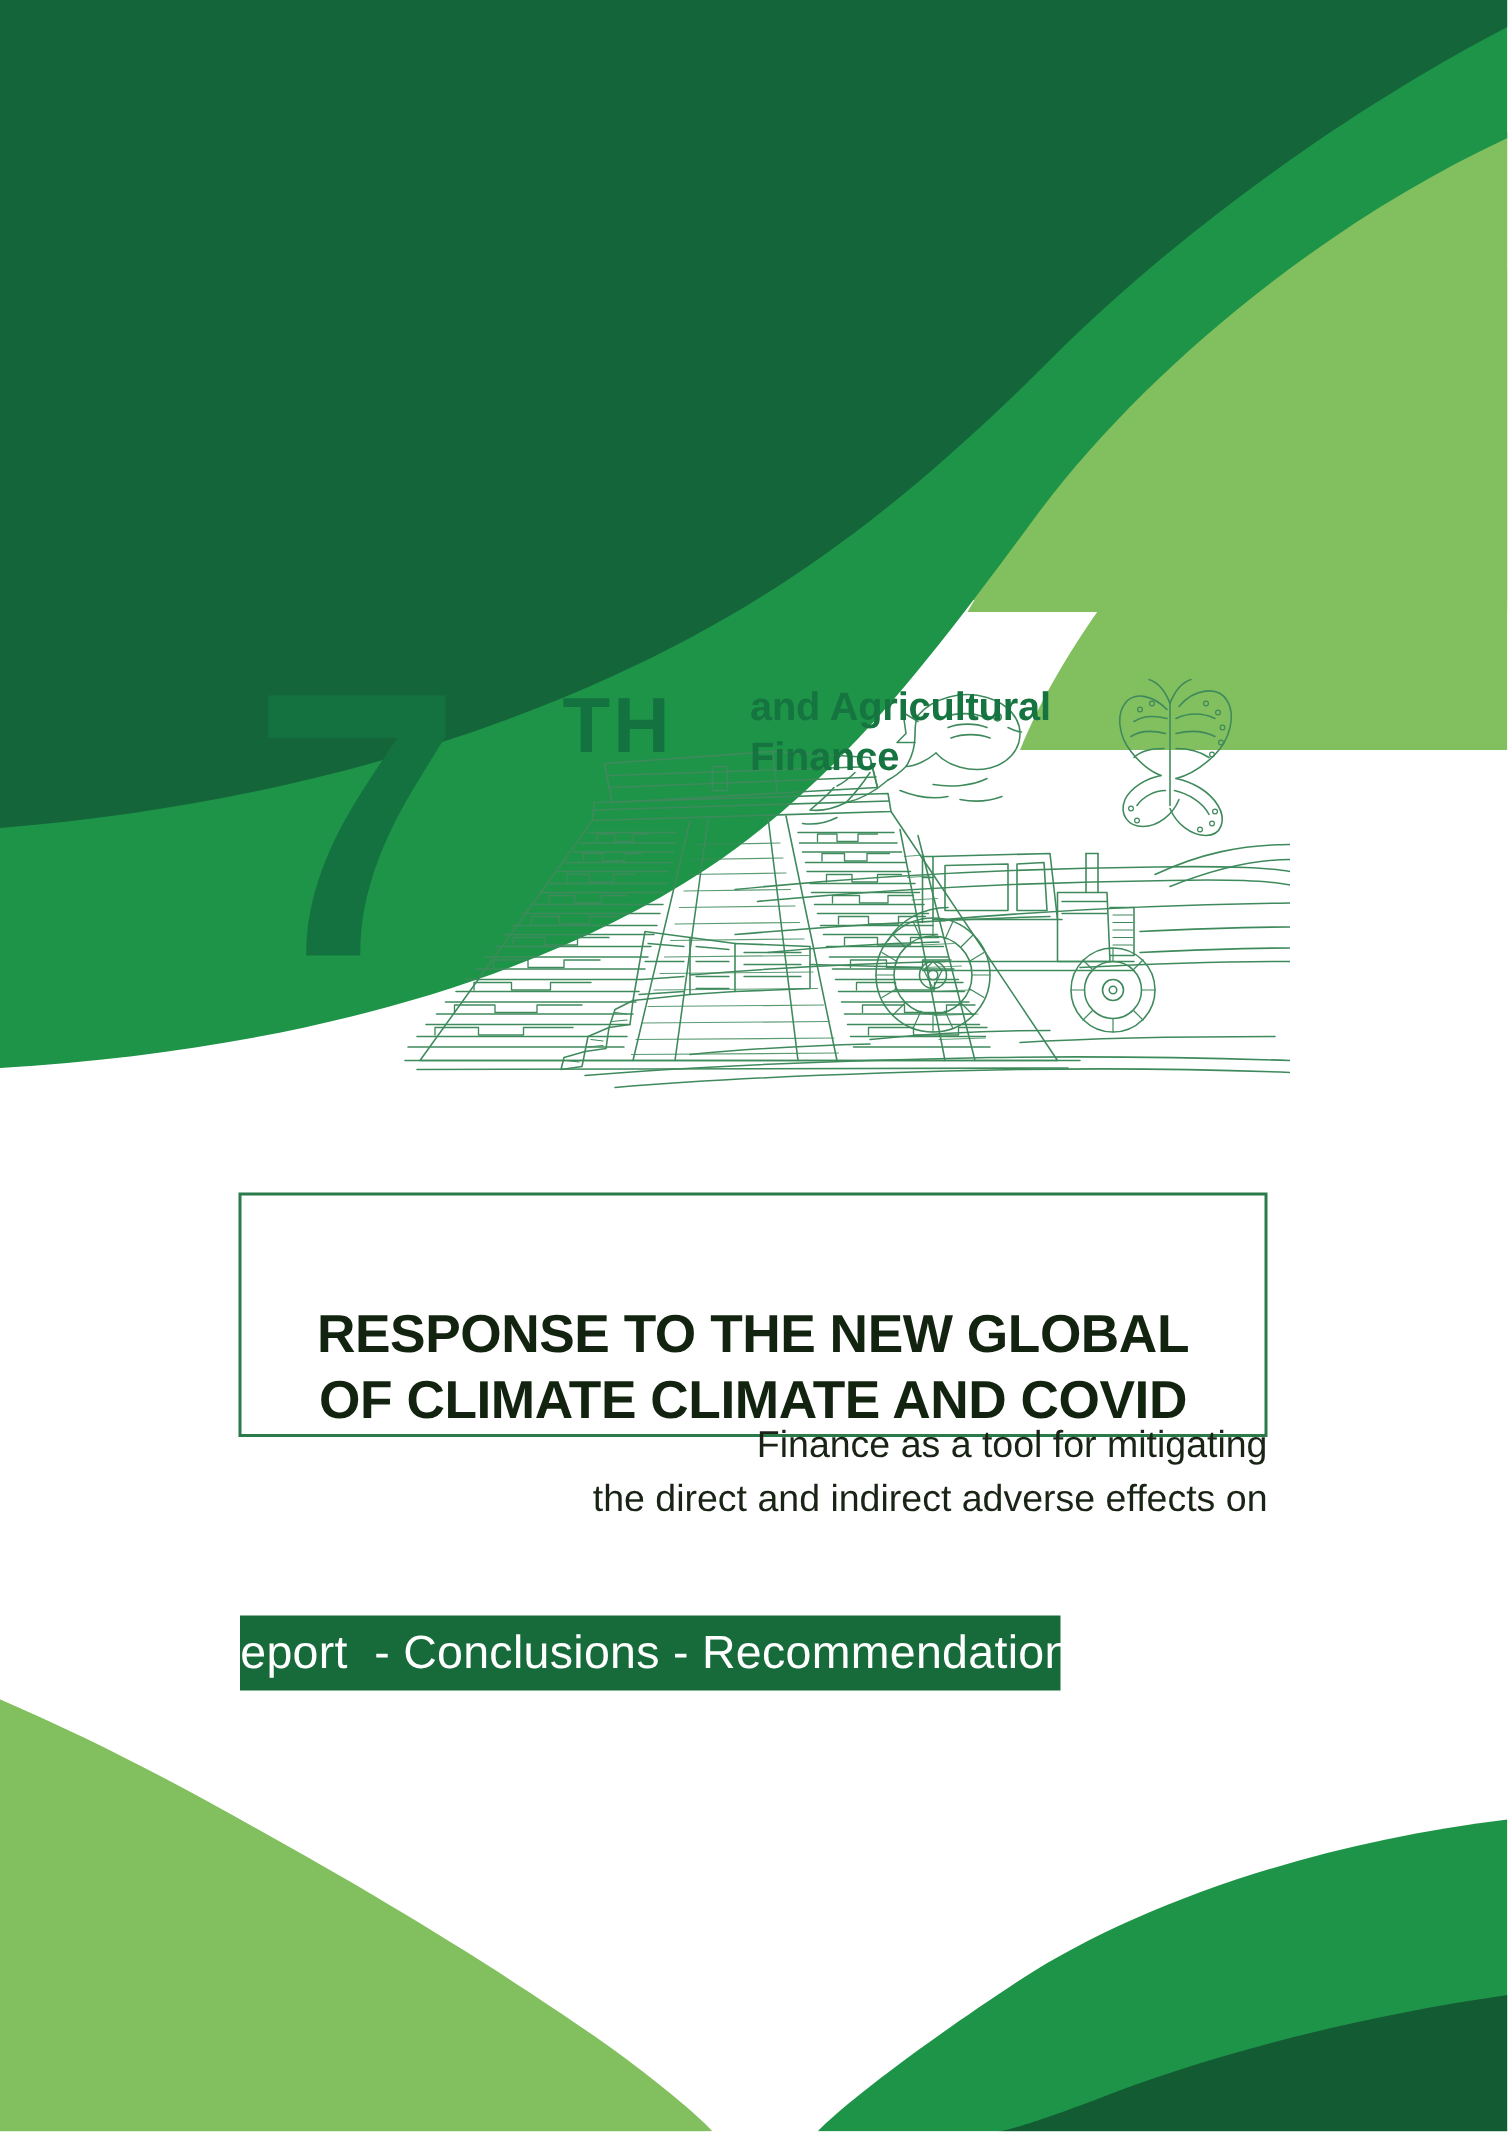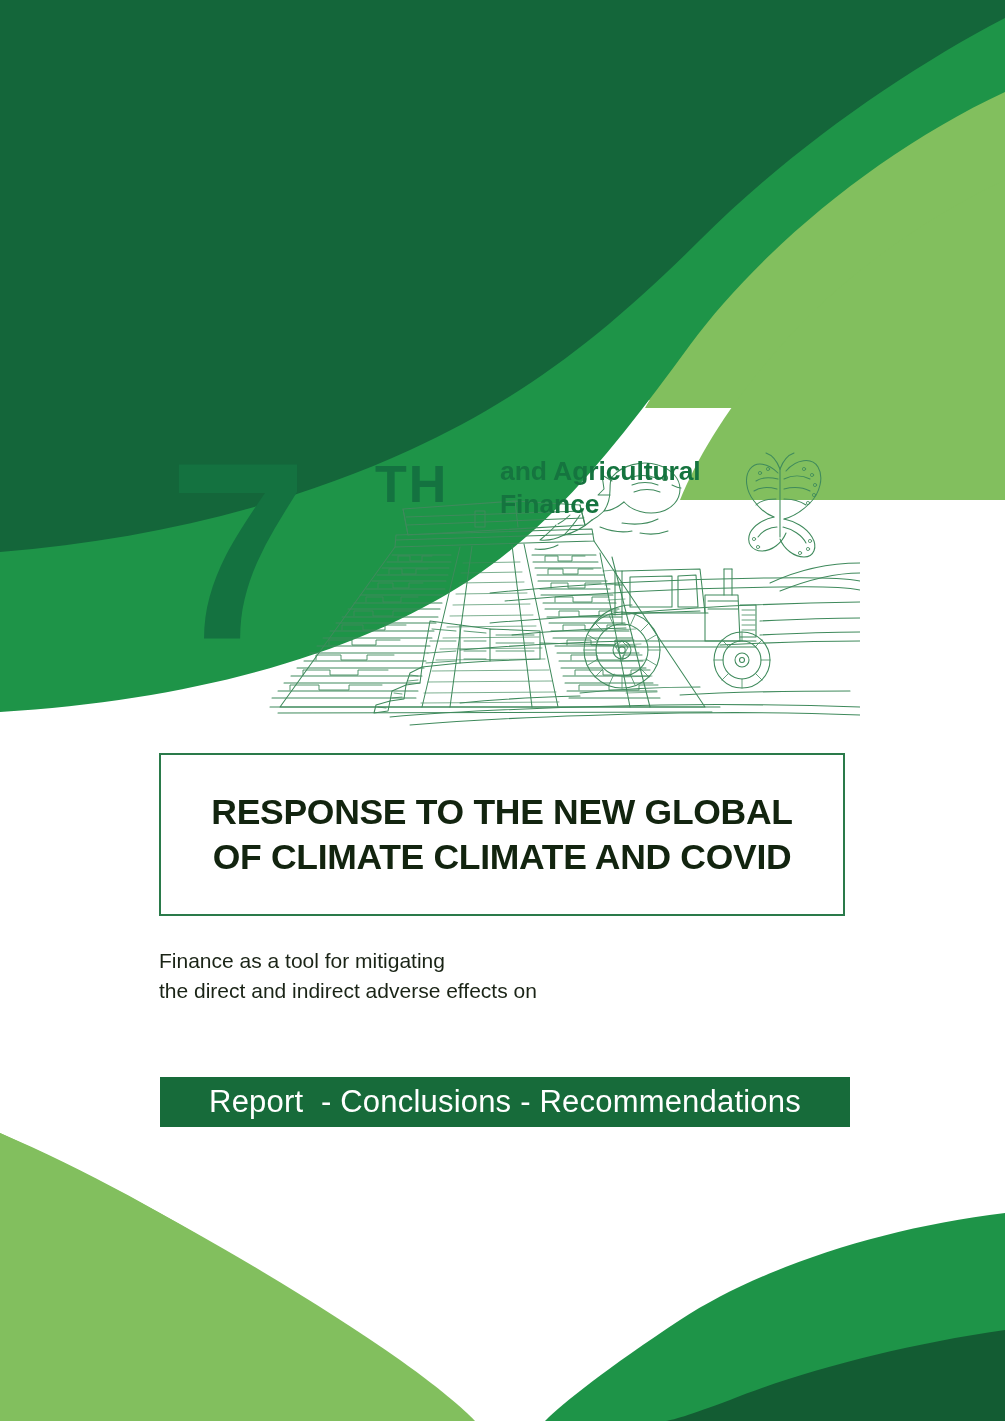--- a/index.html
+++ b/index.html
@@ -73,59 +73,59 @@
     line-height: 1.23;
     font-weight: 700;
     color: #15743f;
     letter-spacing: -0.1px;
   }
 
   
   .title-frame {
     position: absolute;
     left: 159px;
-    top: 753px;
+    top: 795px;
     width: 686px;
     height: 163px;
     border: 2.5px solid #2a7a4a;
     box-sizing: border-box;
     display: flex;
-    align-items: center;
+    align-items: flex-end;
     justify-content: center;
   }
   .title-text {
     text-align: center;
     font-size: 35.5px;
     line-height: 1.26;
     font-weight: 700;
     color: #12240f;
     letter-spacing: -0.3px;
     padding: 0 18px;
   }
 
   
   .subtitle {
     position: absolute;
     left: 159px;
     top: 946px;
     width: 686px;
-    text-align: left;
-    font-size: 21px;
+    text-align: right;
+    font-size: 25px;
     line-height: 1.42;
     color: #1a2416;
     font-weight: 400;
   }
   .subtitle div { white-space: pre; }
 
   
   .banner {
     position: absolute;
     left: 160px;
     top: 1077px;
-    width: 690px;
+    width: 547px;
     height: 50px;
     background: #176b3a;
     display: flex;
     align-items: center;
     justify-content: center;
   }
   .banner-text {
     color: #ffffff;
     font-size: 31px;
     font-weight: 400;

